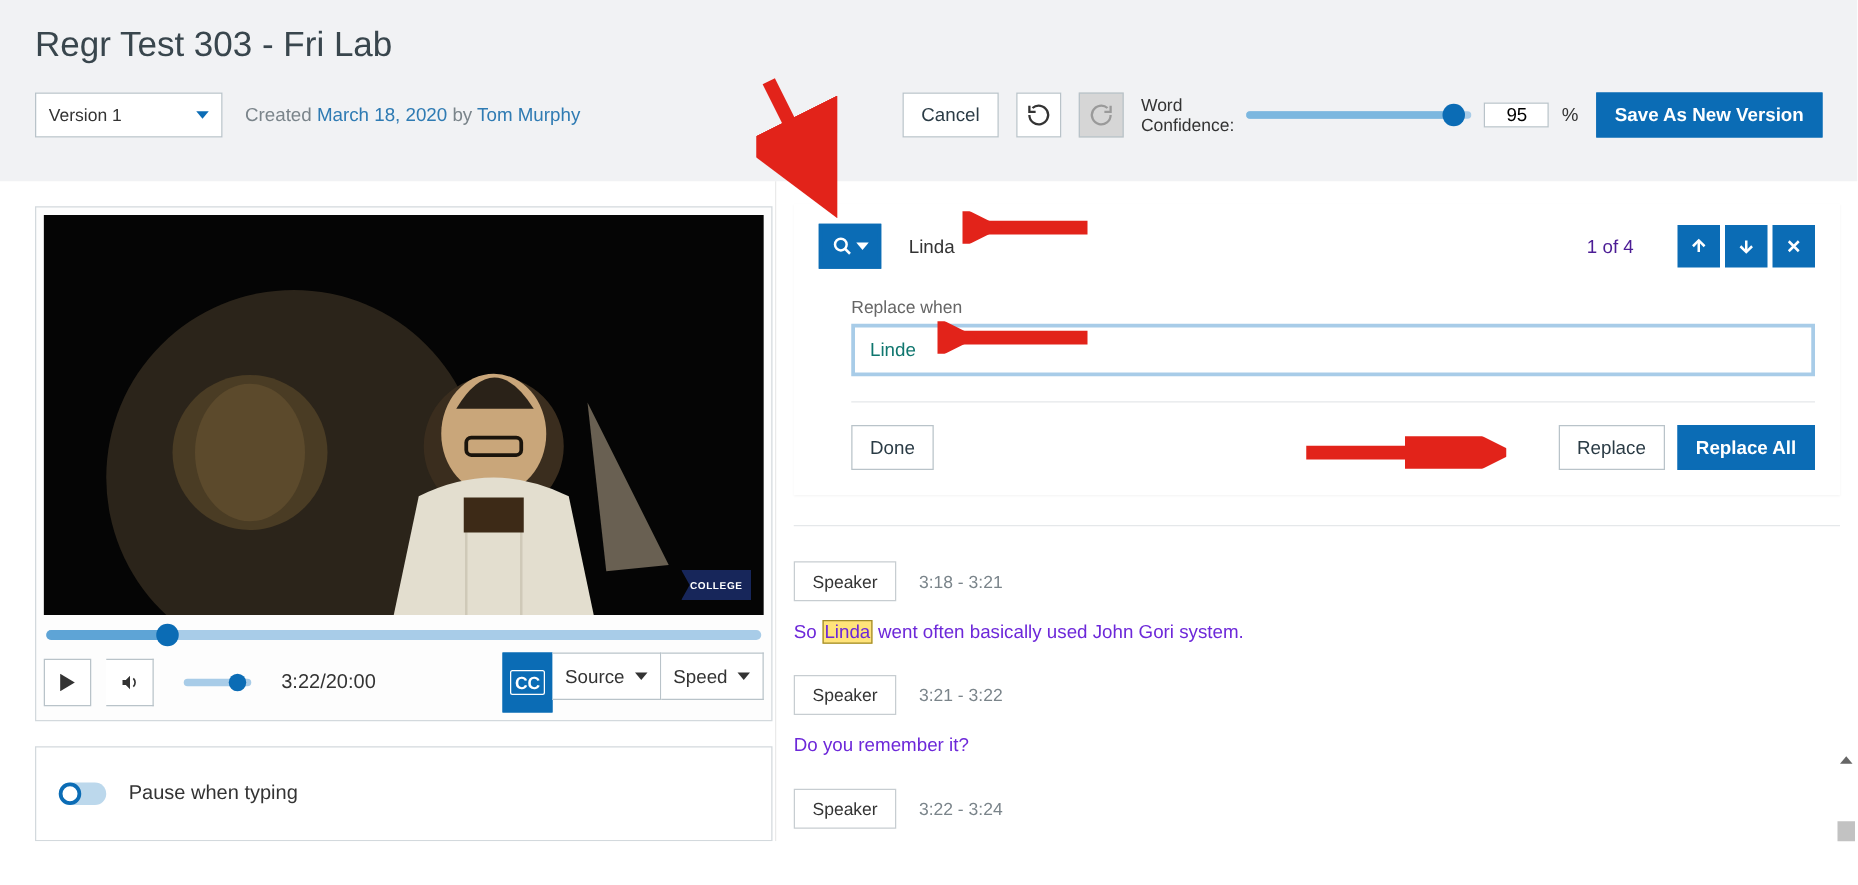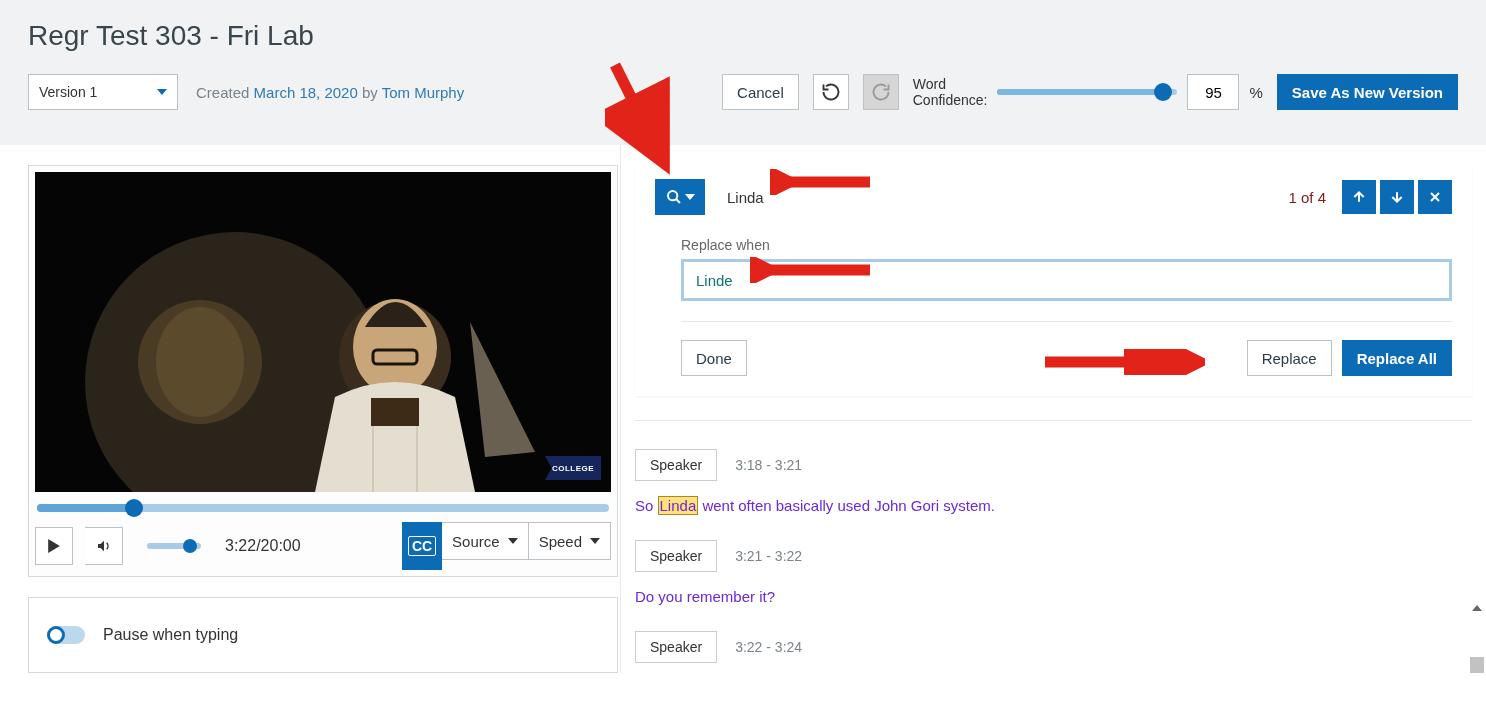--- a/index.html
+++ b/index.html
@@ -14,21 +14,21 @@
   .top-actions { display: flex; align-items: center; gap: 14px; margin-left: auto; }
   .btn { height: 36px; border: 1px solid #b9c3c9; background: #fff; padding: 0 14px; font-size: 15px; color: #2a3b45; cursor: pointer; display: inline-flex; align-items: center; justify-content: center; }
   .btn-primary { background: #0b6cb5; color: #fff; border: 1px solid #0b6cb5; font-weight: 600; }
   .icon-btn { width: 36px; height: 36px; border: 1px solid #b9c3c9; background: #fff; display: inline-flex; align-items: center; justify-content: center; cursor: pointer; }
   .icon-btn.disabled { background: #d6d6d6; color: #999; cursor: default; }
   .wc { display: flex; align-items: center; gap: 10px; }
   .wc-label { font-size: 14px; color: #333; line-height: 1.15; }
   .slider { position: relative; width: 180px; height: 6px; background: #a8cce8; border-radius: 3px; }
   .slider .fill { position: absolute; left: 0; top: 0; bottom: 0; width: 92%; background: #7cb7df; border-radius: 3px; }
   .slider .thumb { position: absolute; top: 50%; left: 92%; transform: translate(-50%,-50%); width: 18px; height: 18px; background: #0b6cb5; border-radius: 50%; }
-  .wc-input { width: 52px; height: 36px; border: 1px solid #b9c3c9; text-align: center; font-size: 15px; }
+  .wc-input { width: 52px; height: 20px; border: 1px solid #b9c3c9; text-align: center; font-size: 15px; }
   .pct { font-size: 15px; color: #333; }
 
   .content { display: flex; }
   .left { width: 620px; padding: 20px 0 0 28px; }
   .player-box { border: 1px solid #d3d9dd; background: #fdfdfd; padding: 6px; width: 590px; }
   .video-area { position: relative; width: 576px; height: 320px; background: #737373; overflow: hidden; }
   .flag { position: absolute; right: 10px; bottom: 12px; width: 56px; height: 24px; background: #17265a; color: #fff; font-size: 8px; font-weight: 700; display: flex; align-items: center; justify-content: center; letter-spacing: 0.5px; clip-path: polygon(0 0, 100% 0, 100% 100%, 0 100%, 12% 50%); }
   .seek { position: relative; height: 8px; background: #a8cce8; margin: 12px 2px 10px 2px; border-radius: 4px; }
   .seek .fill { position: absolute; left: 0; top: 0; bottom: 0; width: 17%; background: #5ea4d6; border-radius: 4px; }
   .seek .thumb { position: absolute; left: 17%; top: 50%; transform: translate(-50%,-50%); width: 18px; height: 18px; background: #0b6cb5; border-radius: 50%; }
@@ -45,21 +45,21 @@
   .pause-box { margin-top: 20px; width: 590px; border: 1px solid #d3d9dd; padding: 28px 18px; display: flex; align-items: center; gap: 18px; }
   .toggle { position: relative; width: 38px; height: 18px; border-radius: 9px; background: #bcd8ec; cursor: pointer; }
   .toggle .knob { position: absolute; left: 0; top: 50%; transform: translate(0,-50%); width: 18px; height: 18px; border: 3px solid #0b6cb5; background: #fff; border-radius: 50%; }
 
   .right { flex: 1; padding: 0; border-left: 1px solid #eaeaea; position: relative; }
   .search-panel { background: #fff; margin: 18px 14px 0 14px; padding: 16px 20px 20px 20px; box-shadow: 0 1px 2px rgba(0,0,0,0.05); position: relative; }
   .search-row { display: flex; align-items: center; gap: 16px; }
   .search-toggle { width: 50px; height: 36px; background: #0b6cb5; color: #fff; border: 3px solid #0b6cb5; display: flex; align-items: center; justify-content: center; gap: 3px; cursor: pointer; }
   .search-toggle .caret-down { border-top-color: #fff; }
   .search-term { font-size: 15px; color: #333; flex: 1; padding-left: 6px; }
-  .count { font-size: 15px; color: #7f1d1d; margin-right: 0; white-space: nowrap; }
+  .count { font-size: 15px; color: #4c1d95; margin-right: 19px; white-space: nowrap; }
   .nav-btn { width: 34px; height: 34px; background: #0b6cb5; color: #fff; display: flex; align-items: center; justify-content: center; cursor: pointer; }
   .nav-group { display: flex; gap: 4px; }
   .replace-section { margin-top: 22px; padding-left: 26px; }
   .rep-label { font-size: 14px; color: #666; margin-bottom: 6px; }
   .rep-input { width: 100%; height: 42px; border: 3px solid #a8cce8; padding: 0 12px; font-size: 15px; color: #0f766e; outline: none; }
   .rep-divider { height: 1px; background: #e5e8ea; margin: 20px 0 18px 26px; }
   .rep-actions { display: flex; align-items: center; padding-left: 26px; gap: 10px; }
   .rep-actions .spacer { flex: 1; }
 
   .divider-line { height: 1px; background: #e5e8ea; margin: 24px 14px 0 14px; }

